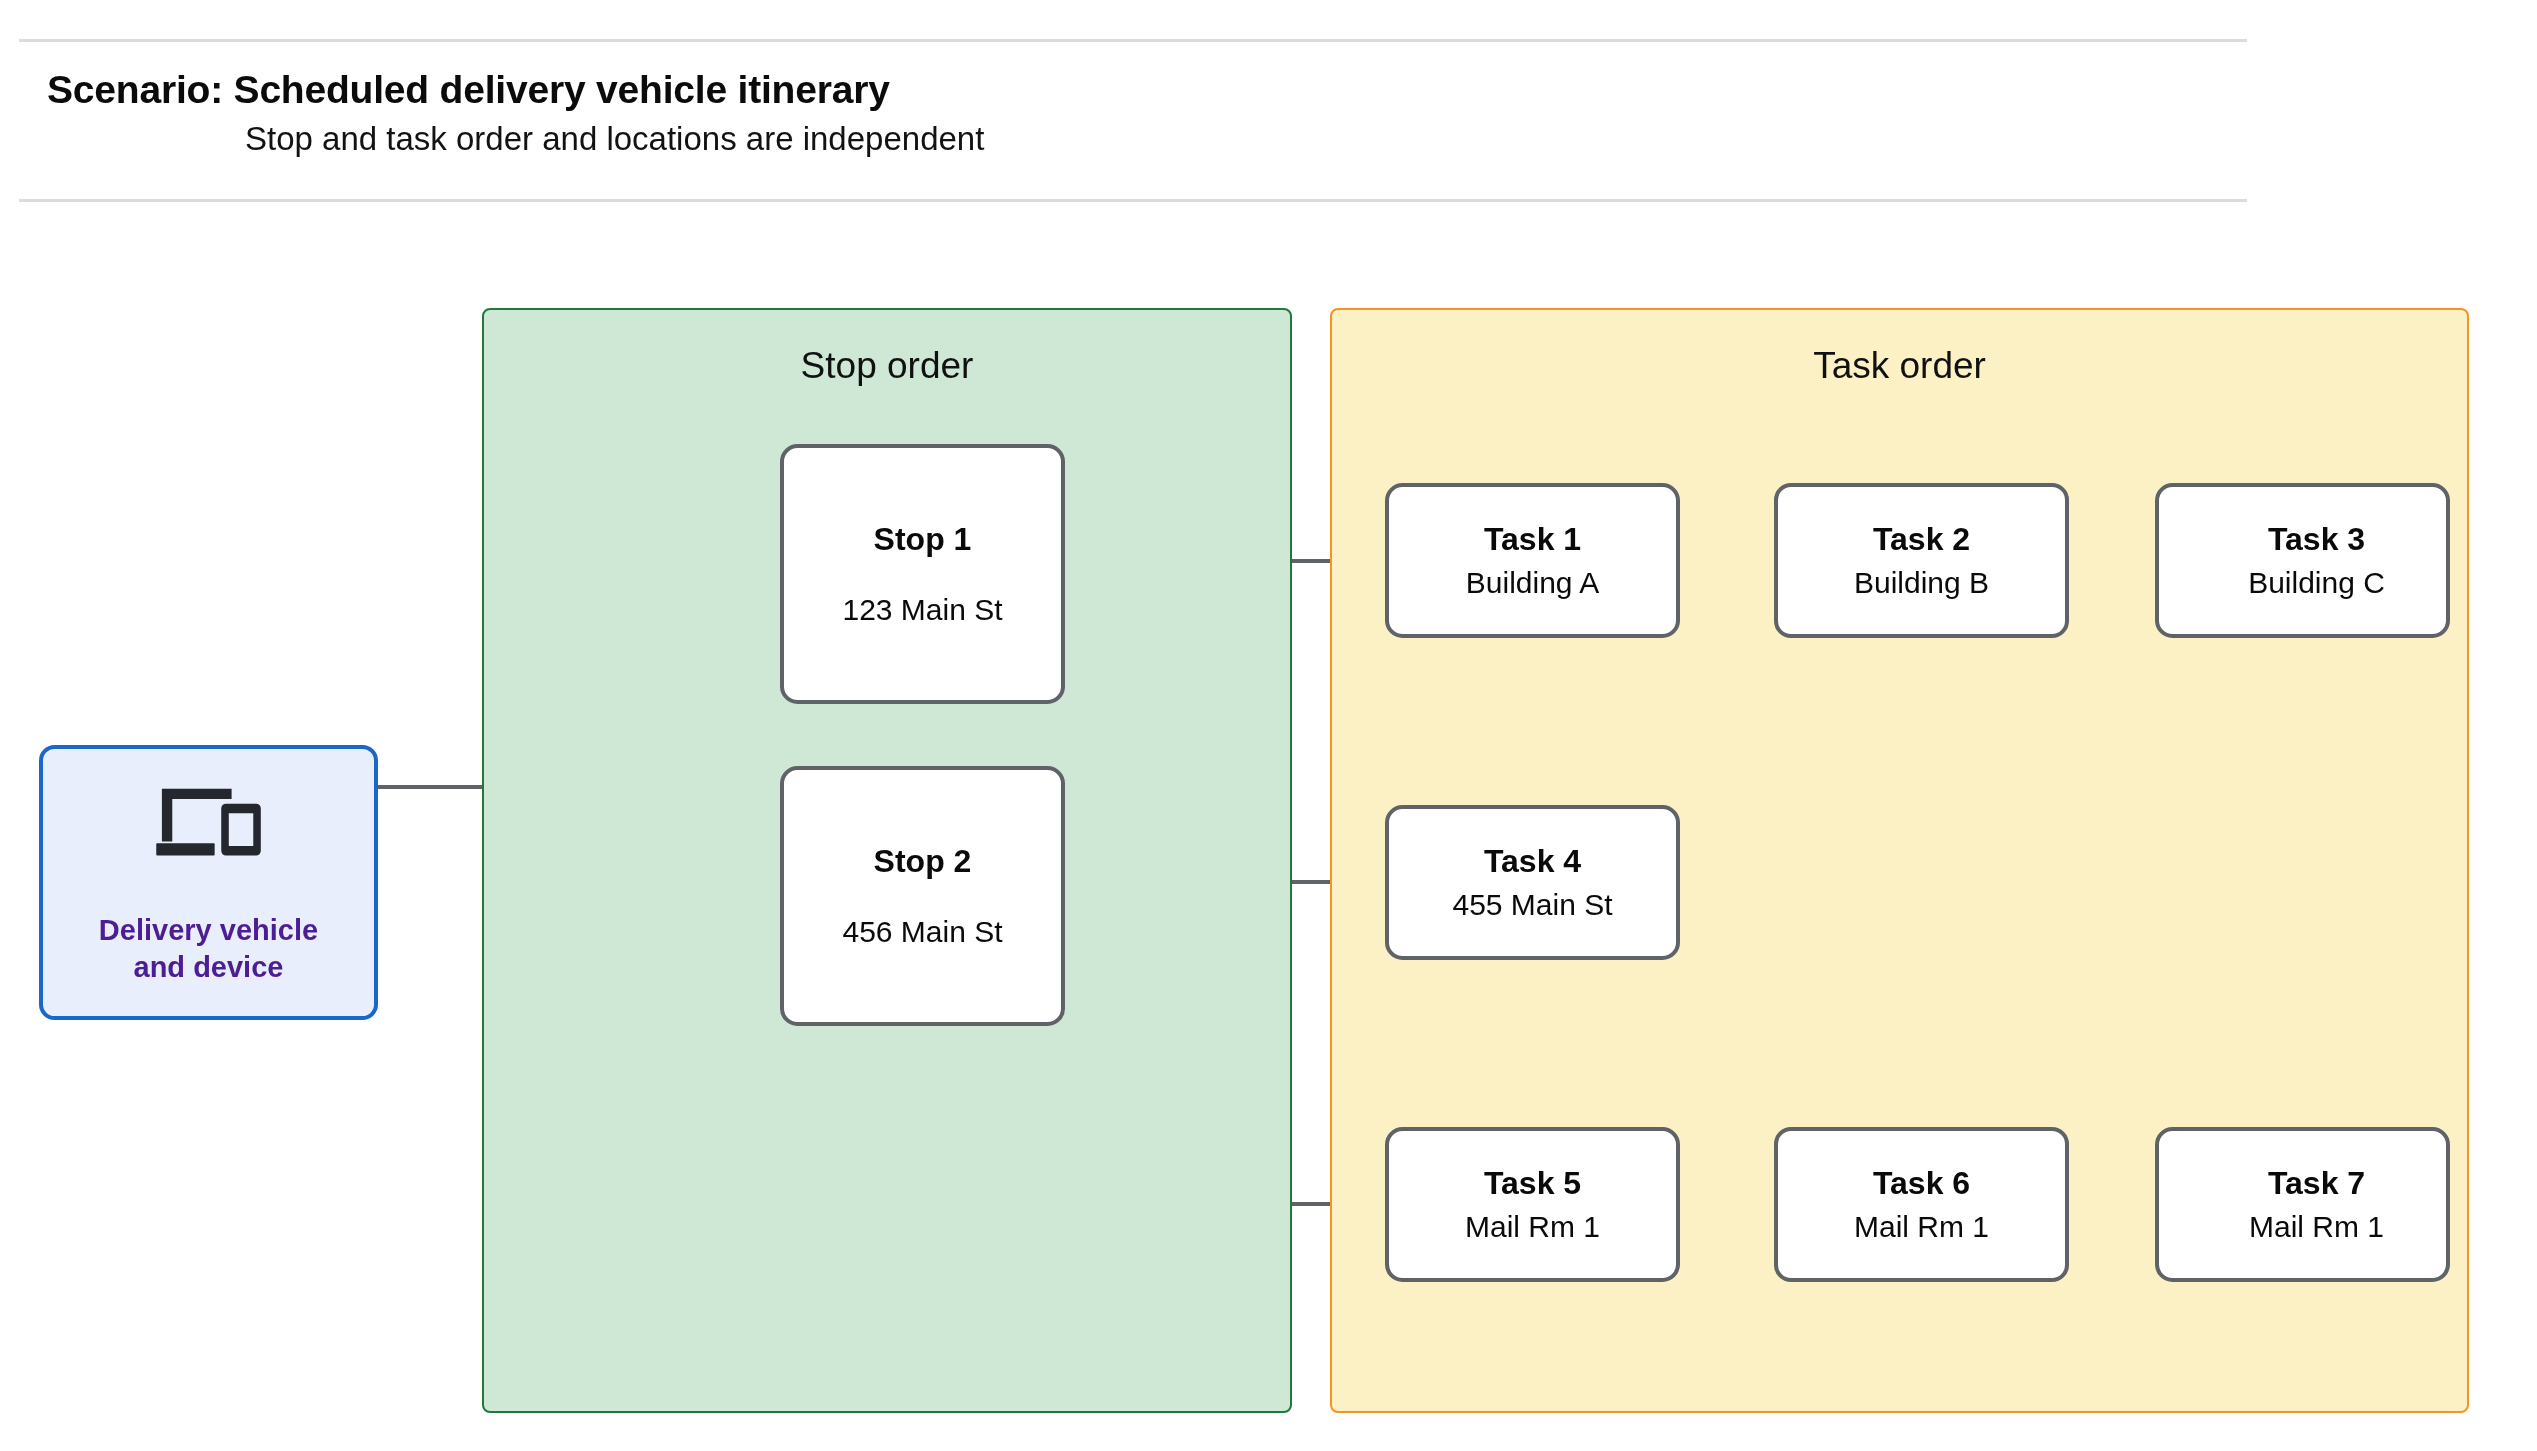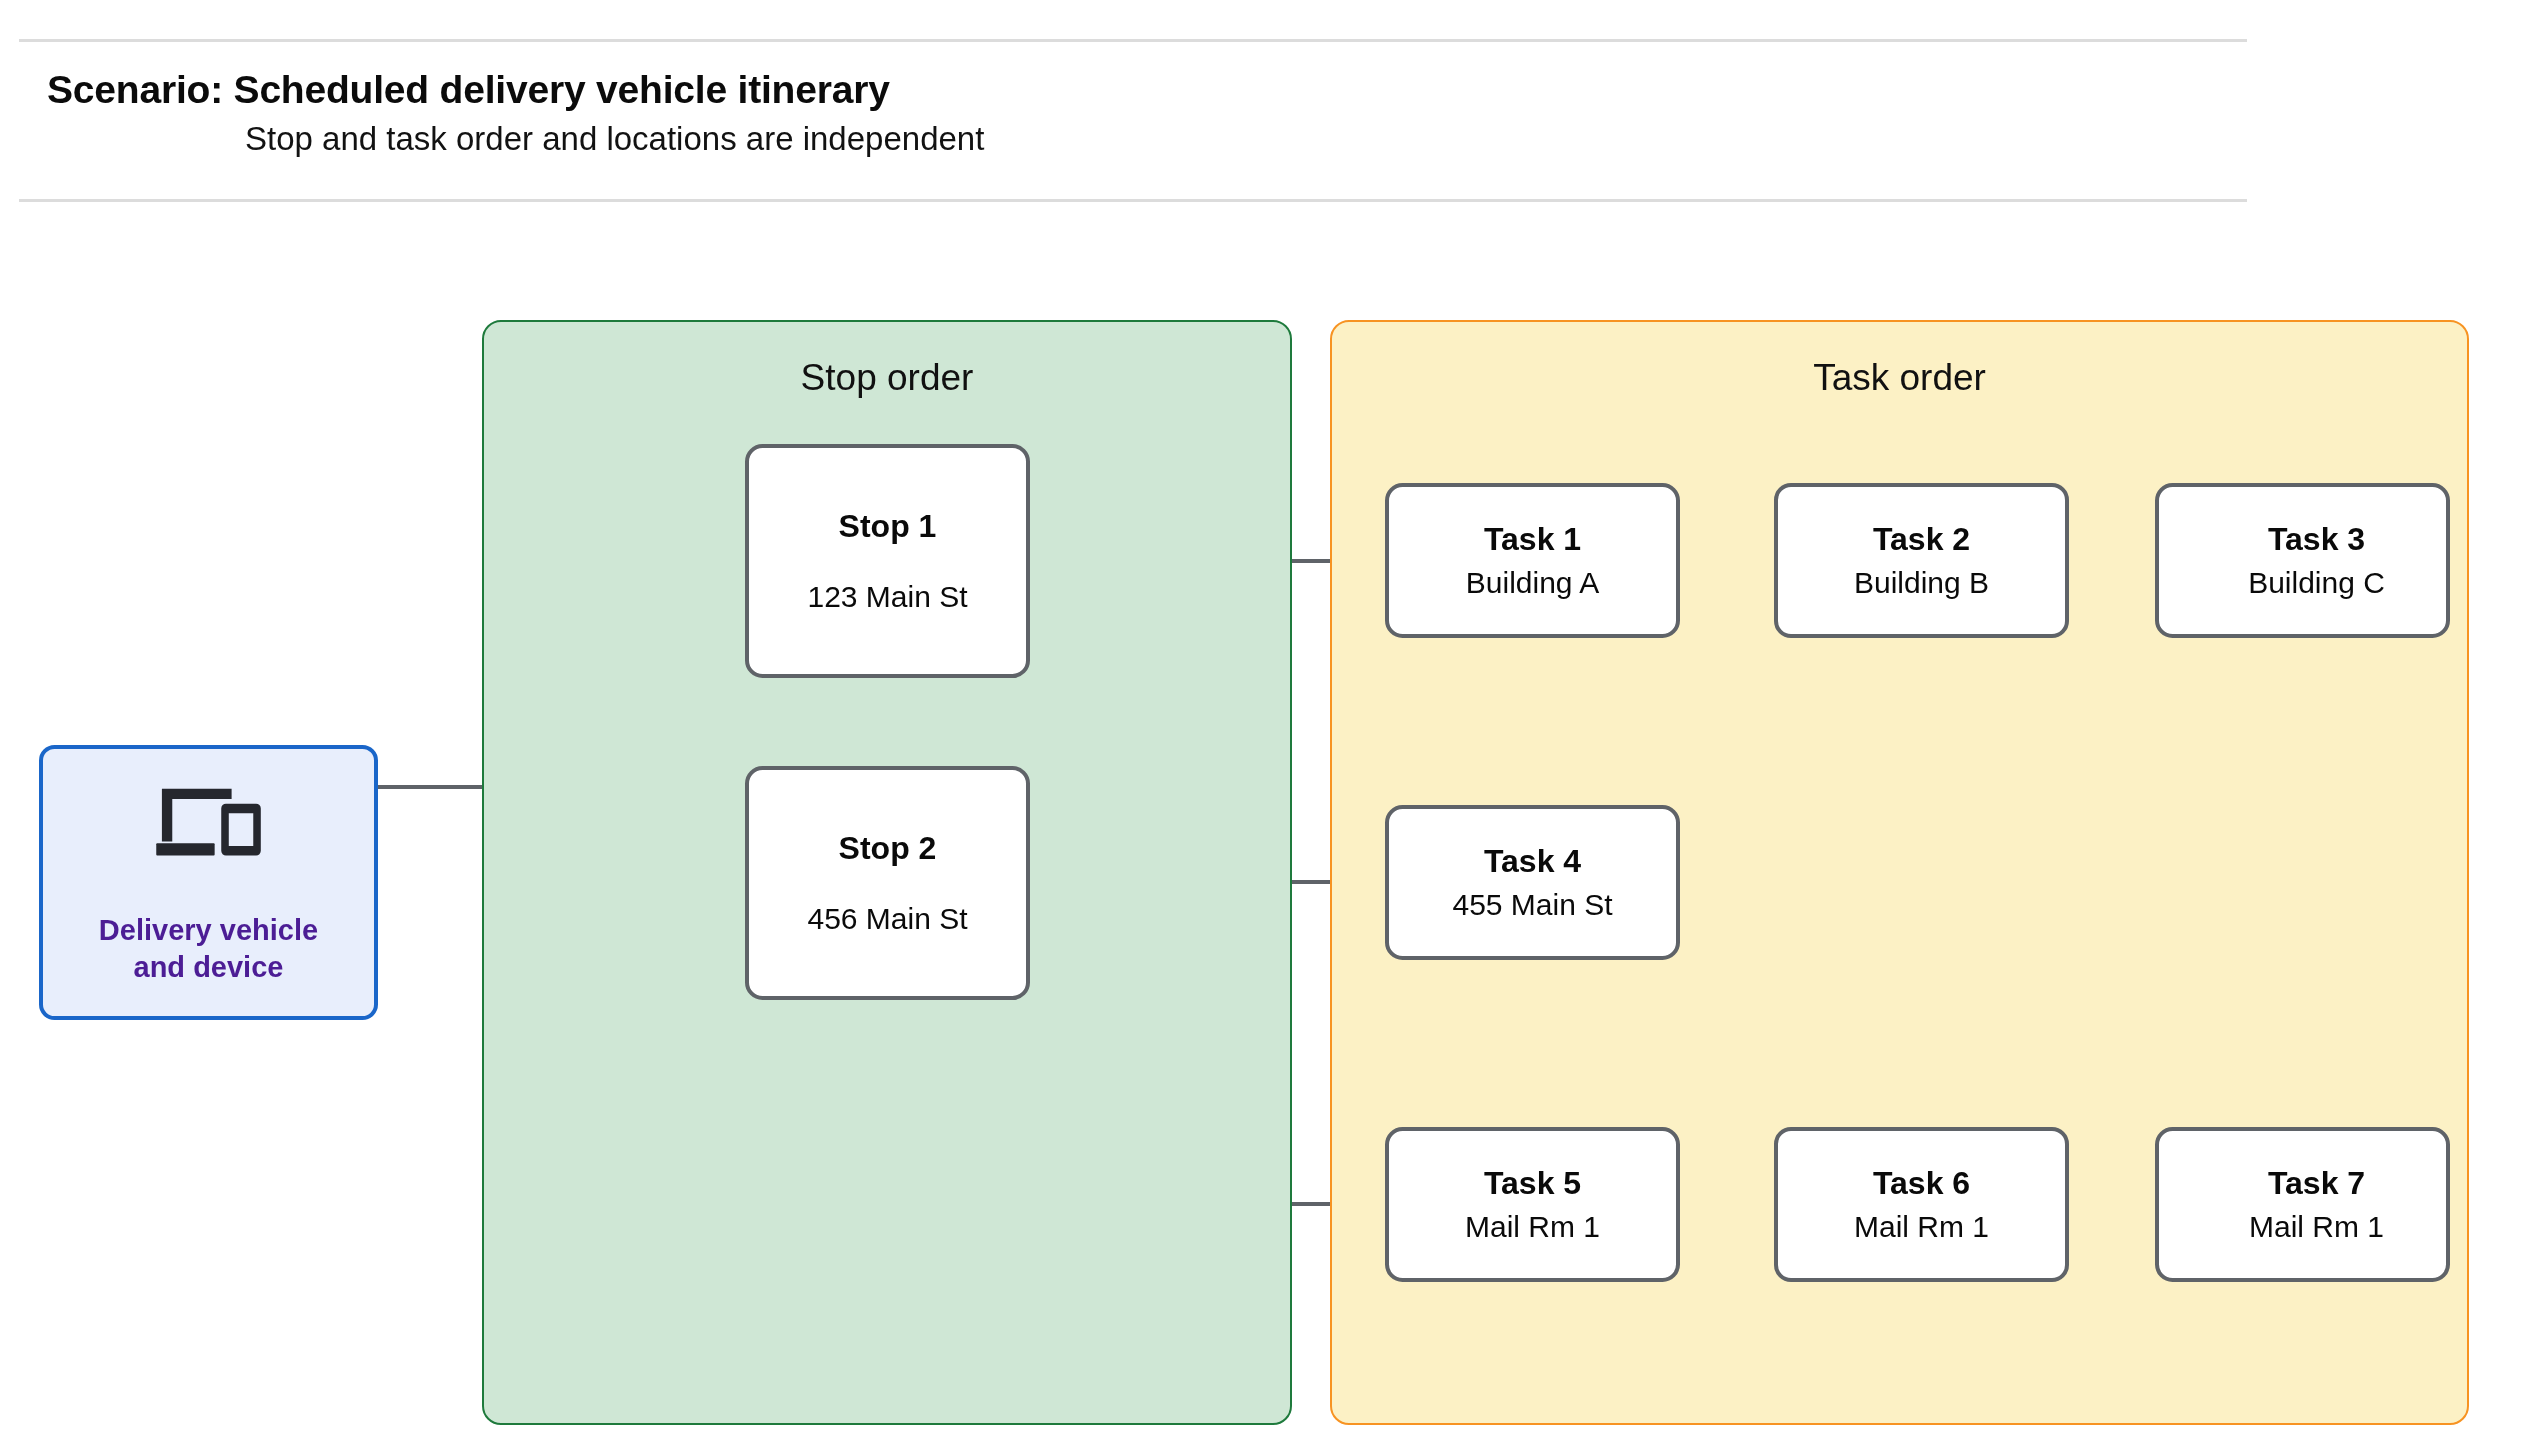--- a/index.html
+++ b/index.html
@@ -89,23 +89,22 @@
     color: #4c1d95;
     white-space: pre-line;
   }
 
   
   .group {
     position: absolute;
     top: 308px;
     height: 1105px;
     box-sizing: border-box;
-    border-radius: 19px;
+    border-radius: 8px;
     z-index: 1;
-    margin-top: 12px;
   }
   #group-stop {
     left: 482px;
     width: 810px;
     background: #cfe7d5;
     border: 2.9px solid #1e7a3c;
   }
   #group-task {
     left: 1330px;
     width: 1139px;
@@ -143,21 +142,21 @@
     line-height: 1.18;
   }
   .node-sub {
     font-size: 30px;
     font-weight: 400;
     color: #0a0a0a;
     line-height: 1.18;
     margin-top: 5.8px;
   }
 
-  .stop-node { left: 745px; width: 285px; height: 234px; gap: 27px; }
+  .stop-node { left: 780px; width: 285px; height: 260px; gap: 27px; }
   #stop-1 { top: 444px; }
   #stop-2 { top: 766px; }
   #stop-3 { top: 1088px; }
 
   .task-node { height: 155px; }
   .task-col-1 { left: 1385px; width: 295px; }
   .task-col-2 { left: 1774px; width: 295px; border-radius: 17px; }
   .task-col-3 { left: 2155px; width: 295px; padding-left: 28px; }
   .task-row-1 { top: 483px; }
   .task-row-2 { top: 805px; }

